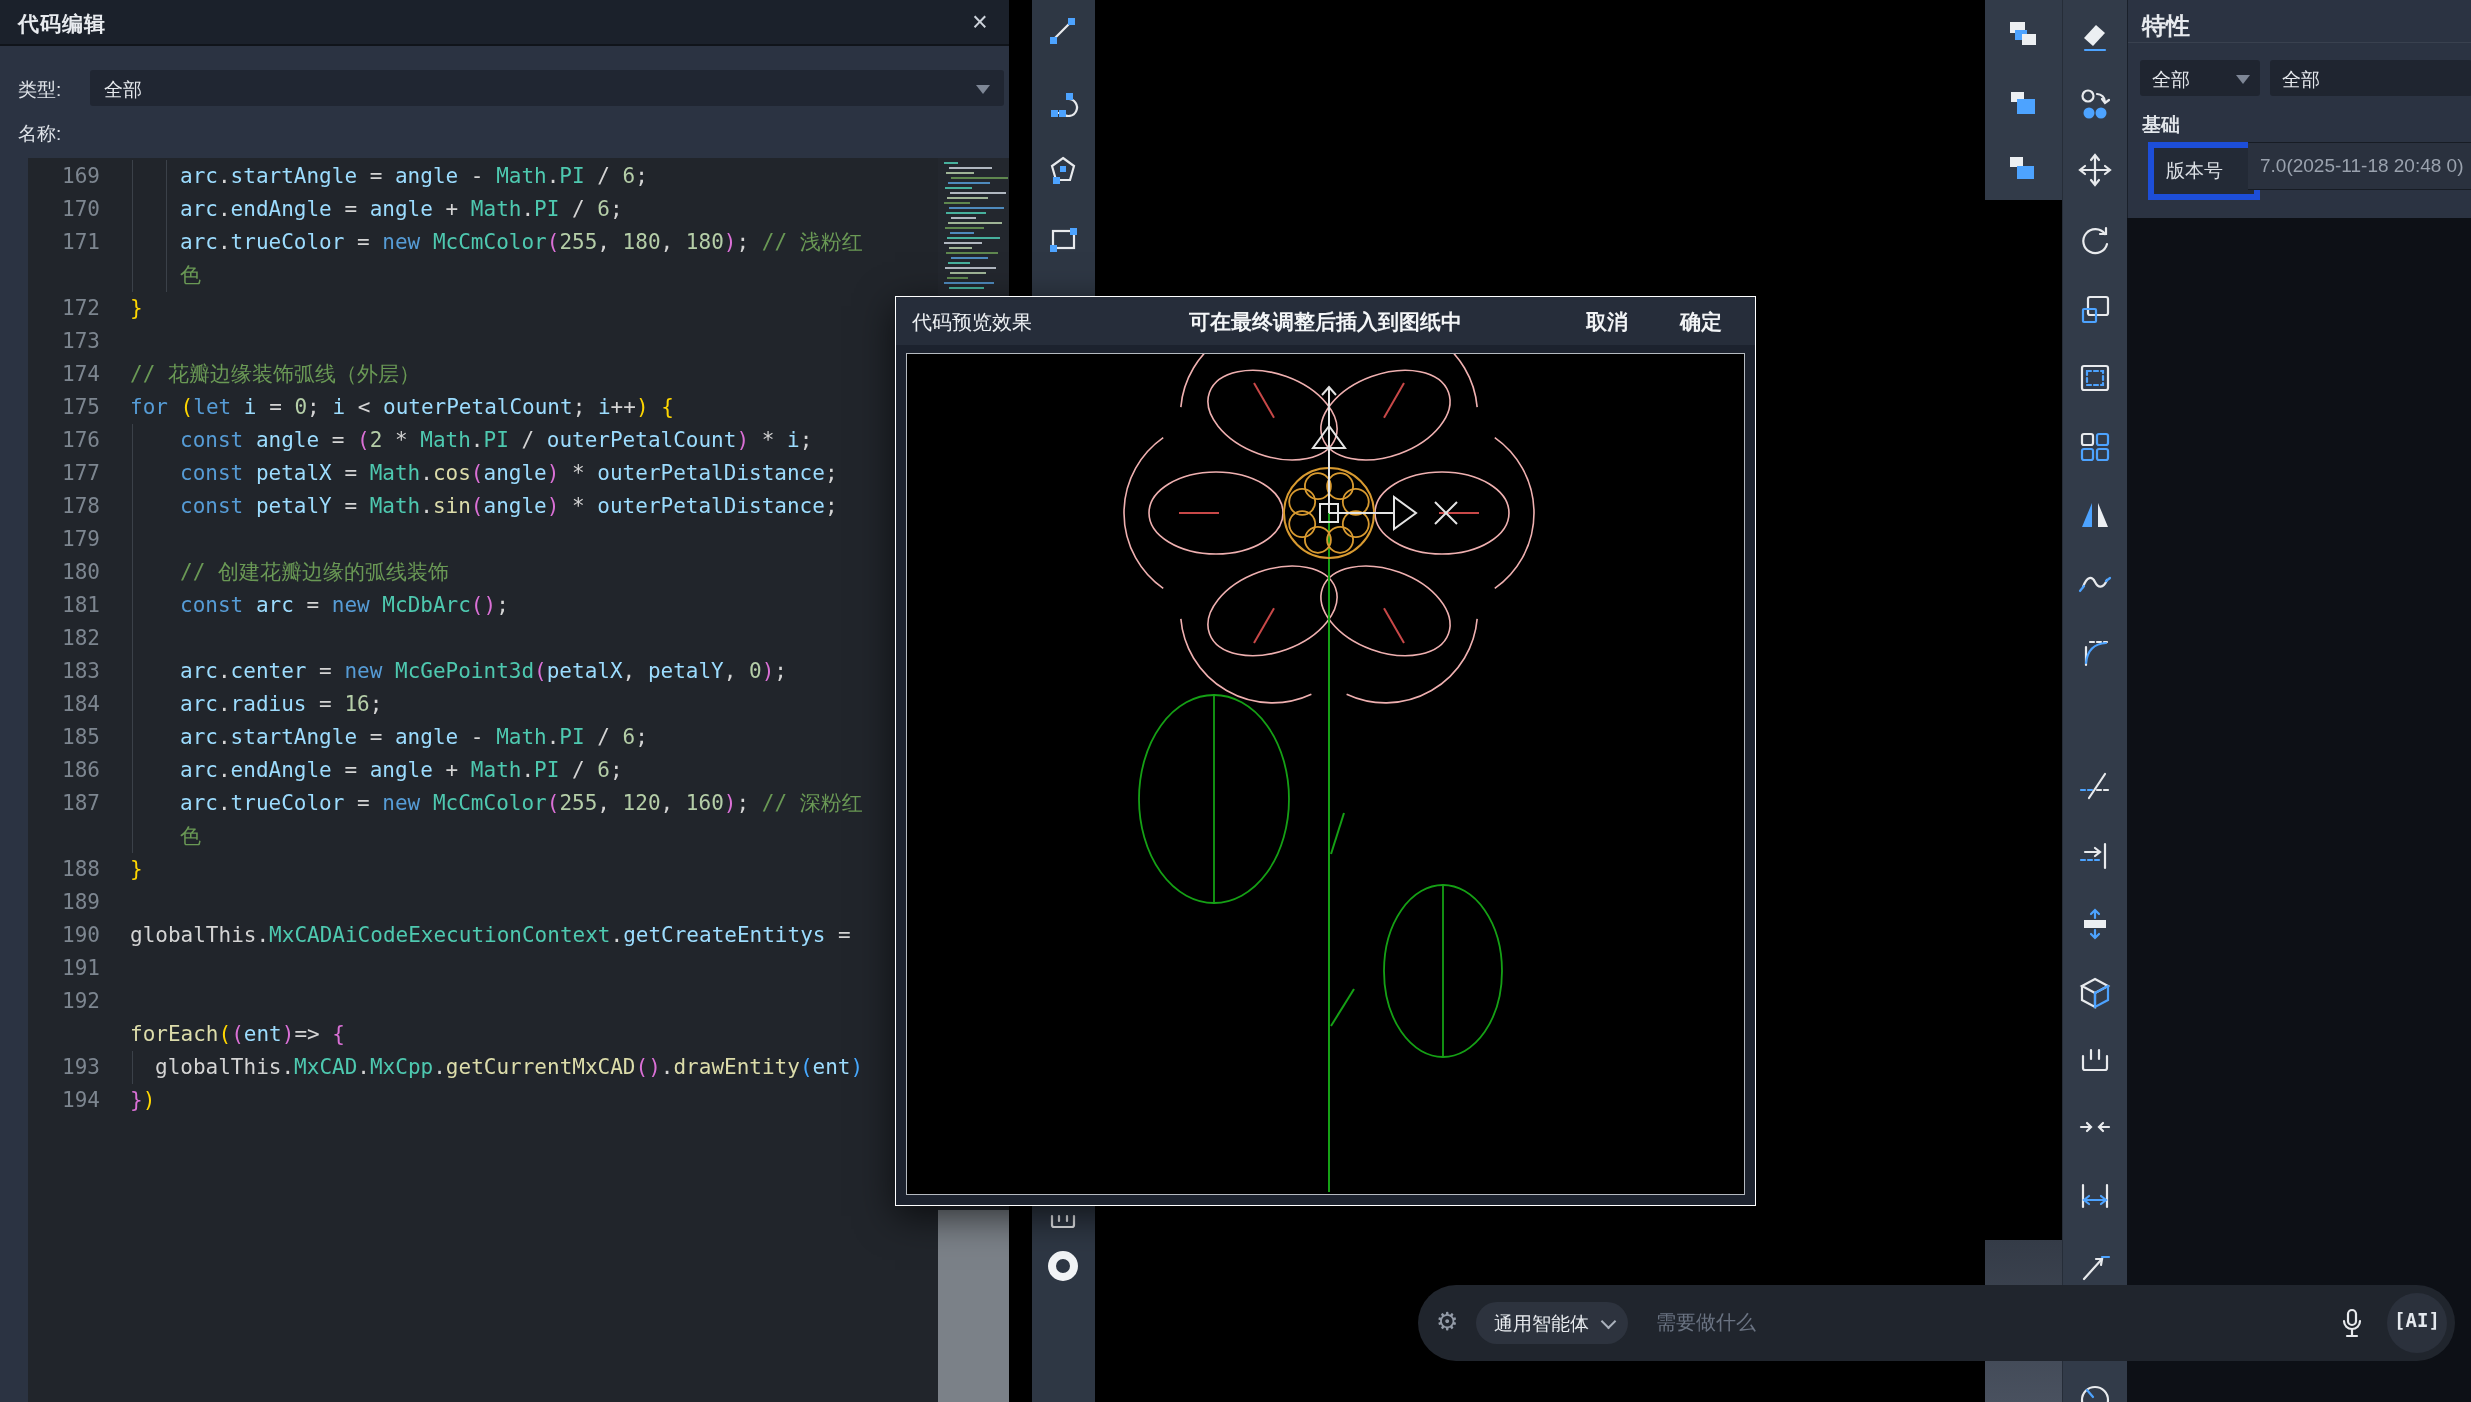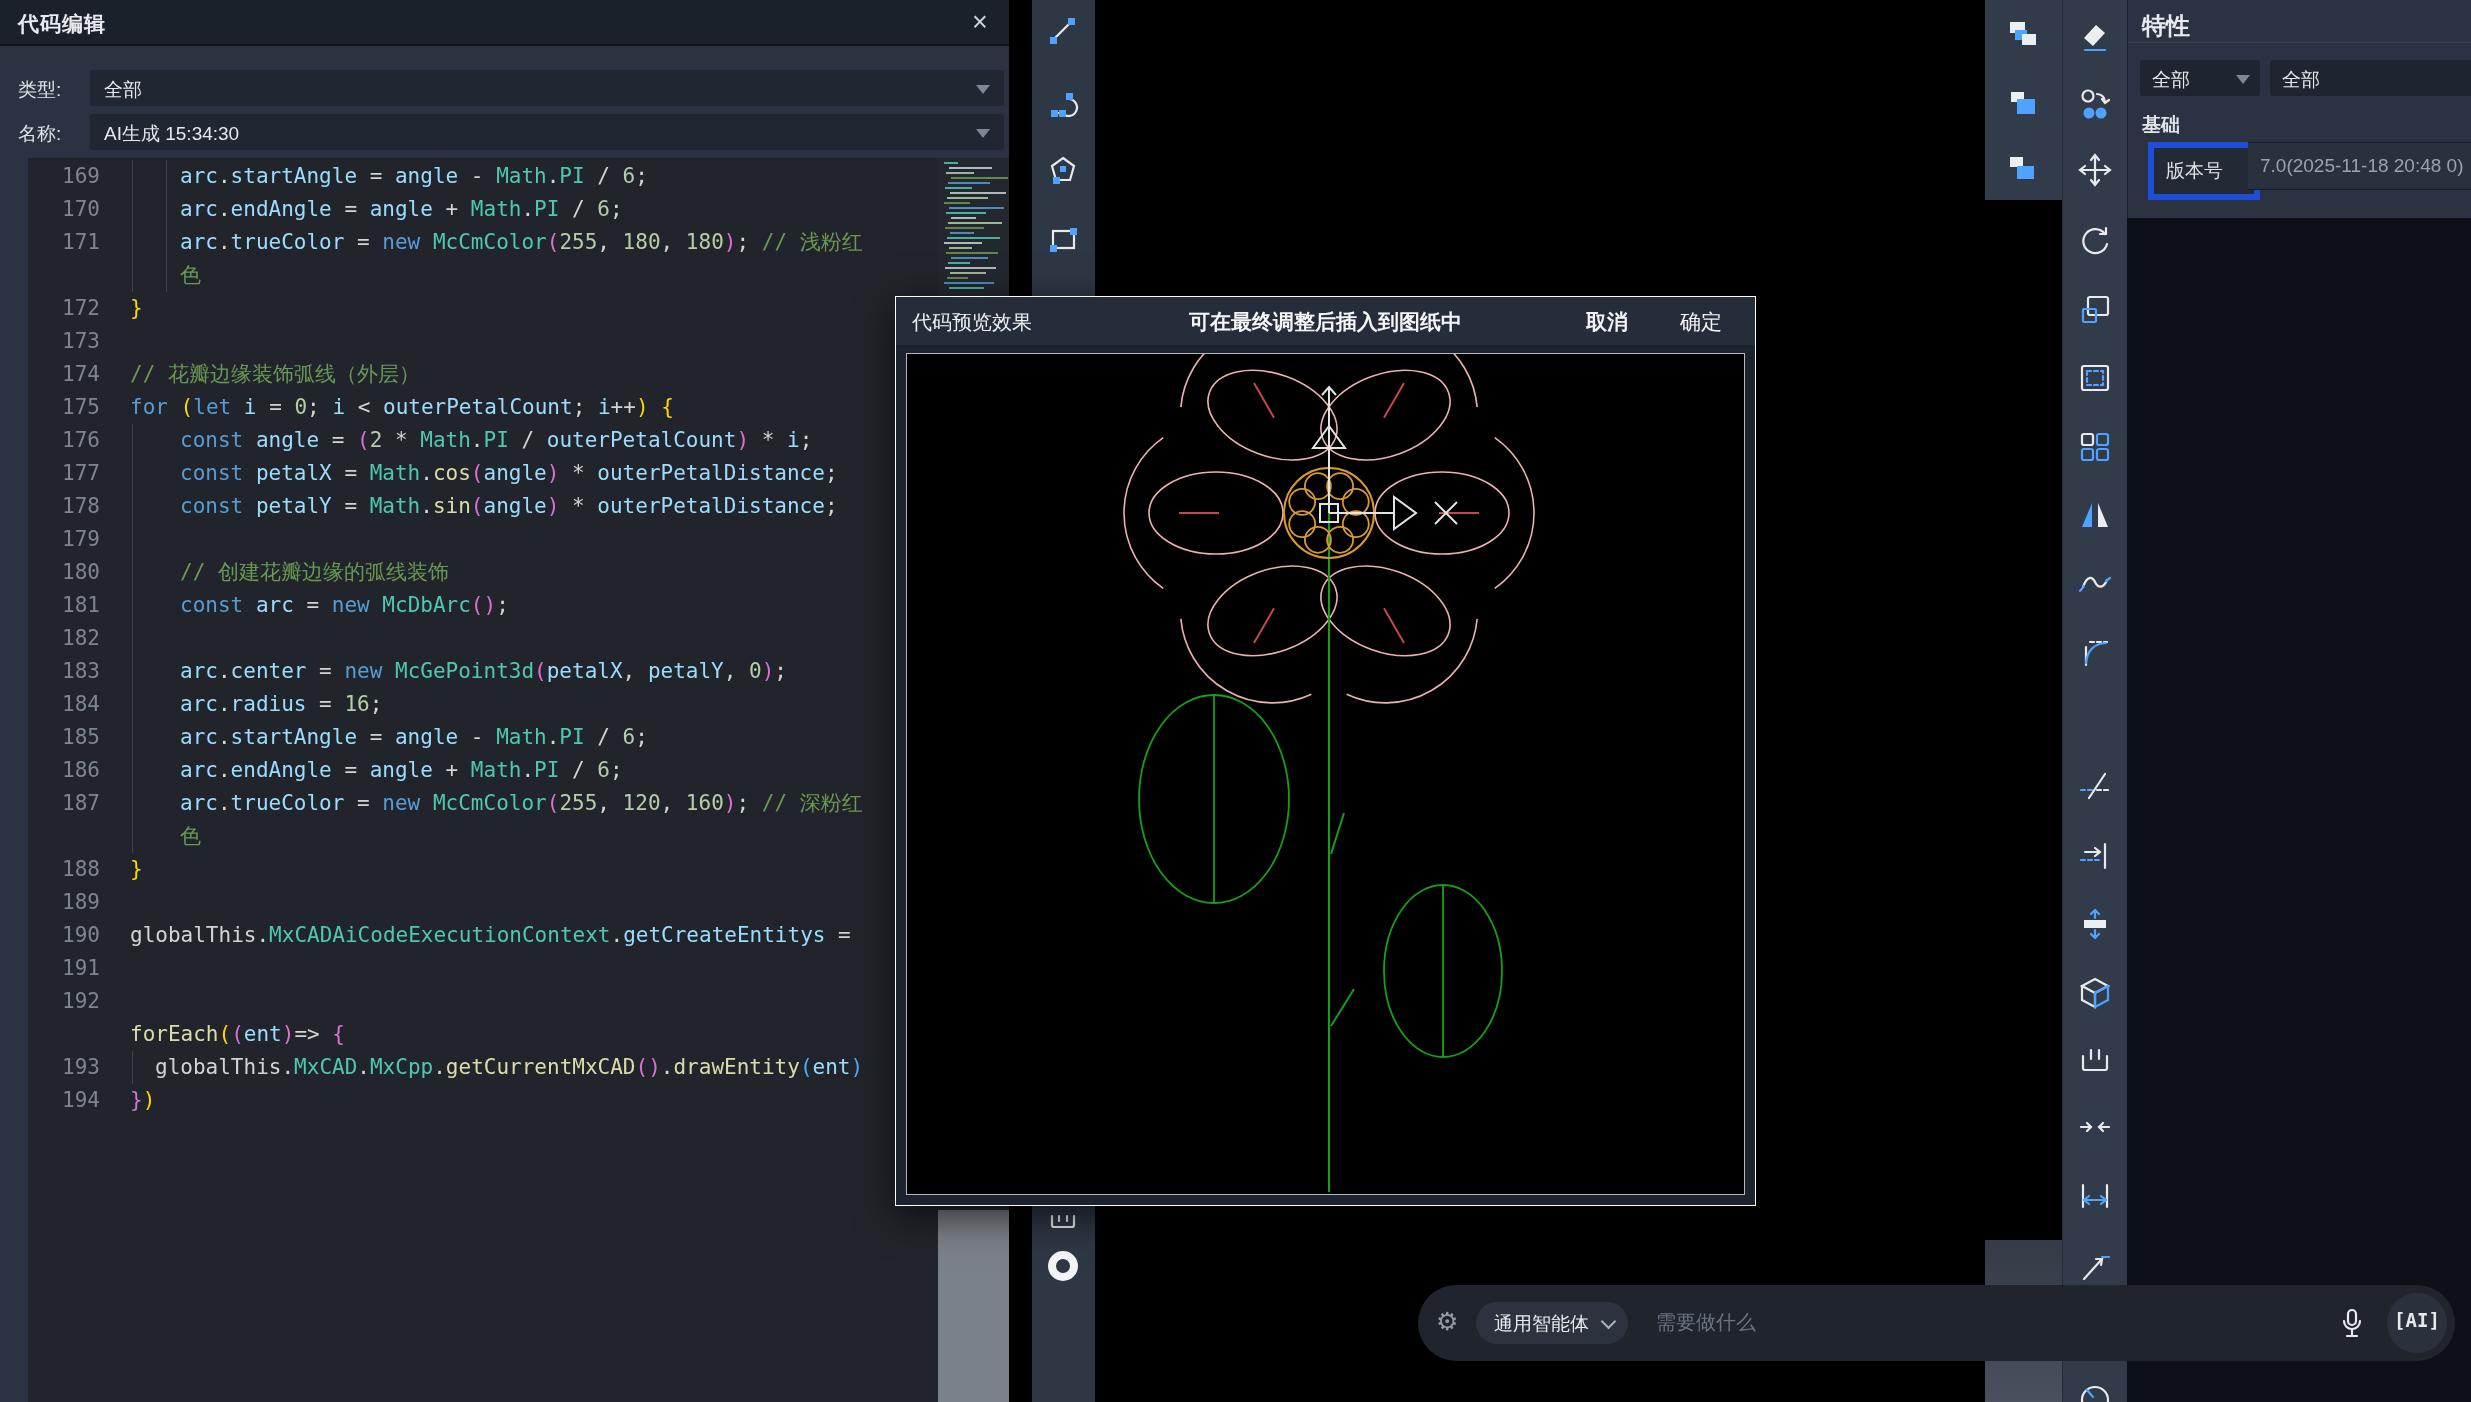--- a/index.html
+++ b/index.html
@@ -30,21 +30,21 @@
   #code-scroll-thumb{left:938px;top:1210px;width:71px;height:192px;background:#7b8188;}
   
   #left-strip{left:1032px;top:0;width:63px;height:1402px;background:#2e3744;}
   .strip-icon{position:absolute;width:36px;height:36px;}
   
   #dialog{left:895px;top:296px;width:859px;height:908px;background:#1c222e;border:1px solid #ffffff;box-shadow:0 10px 36px rgba(0,0,0,.65);}
   #dialog-header{left:0;top:0;width:859px;height:48px;background:#262d3a;}
   #dialog-title{left:16px;top:12px;font-size:20px;color:#eef1f4;}
   #dialog-hint{left:0;top:11px;width:859px;text-align:center;font-size:21px;font-weight:bold;color:#f4f6f8;}
   #dialog-cancel{left:690px;top:11px;font-size:21px;font-weight:bold;color:#f2f4f6;cursor:pointer;}
-  #dialog-confirm{left:784px;top:11px;font-size:21px;font-weight:normal;color:#f2f4f6;cursor:pointer;}
+  #dialog-confirm{left:784px;top:11px;font-size:21px;font-weight:bold;color:#f2f4f6;cursor:pointer;}
   #dialog-body{left:10px;top:56px;width:837px;height:840px;background:#000;border:1px solid #b5bac0;overflow:hidden;}
   
   #mod-block{left:1985px;top:0;width:77px;height:200px;background:#323b49;}
   #right-strip{left:2062px;top:0;width:65px;height:1402px;background:#323b49;border-left:1px solid #262d38;}
   #props{left:2127px;top:0;width:344px;height:218px;background:#2b3342;border-left:1px solid #1a202a;}
   #props-title{left:14px;top:10px;font-size:24px;font-weight:bold;}
   #props-divider{left:0;top:42px;width:344px;height:1px;background:#39414f;}
   .props-box{height:36px;background:#1f2530;border-radius:3px;}
   #props-dd1{left:12px;top:60px;width:120px;}
   #props-dd1 .val,#props-dd2 .val{position:absolute;left:12px;top:7px;font-size:19px;color:#e6e9ed;}
@@ -221,24 +221,20 @@
     <div class="abs" id="code-title">代码编辑</div>
     <div class="abs" id="code-close">×</div>
   </div>
   <div class="abs" id="code-filters">
     <div class="abs filter-label" style="top:31px;">类型:</div>
     <div class="abs filter-select" style="top:24px;">
       <span class="val">全部</span>
       <span class="caret-down"></span>
     </div>
     <div class="abs filter-label" style="top:75px;">名称:</div>
-    <div class="abs filter-select" style="top:68px;">
-      <span class="val">AI生成 15:34:30</span>
-      <span class="caret-down"></span>
-    </div>
   </div>
   <div class="abs" id="code-area">
     <div id="code-lines" style="position:absolute;left:0;top:2px;width:940px;">
         <div class="code-row"><span class="gutter">169</span><span class="guide" style="left: 132px;"></span><span class="guide" style="left: 166px;"></span><span class="ctext" style="left: 180px;"><span class="tok-v">arc</span><span class="tok-p">.</span><span class="tok-v">startAngle</span><span class="tok-p"> = </span><span class="tok-v">angle</span><span class="tok-p"> - </span><span class="tok-t">Math</span><span class="tok-p">.</span><span class="tok-t">PI</span><span class="tok-p"> / </span><span class="tok-n">6</span><span class="tok-p">;</span></span></div>
         <div class="code-row"><span class="gutter">170</span><span class="guide" style="left: 132px;"></span><span class="guide" style="left: 166px;"></span><span class="ctext" style="left: 180px;"><span class="tok-v">arc</span><span class="tok-p">.</span><span class="tok-v">endAngle</span><span class="tok-p"> = </span><span class="tok-v">angle</span><span class="tok-p"> + </span><span class="tok-t">Math</span><span class="tok-p">.</span><span class="tok-t">PI</span><span class="tok-p"> / </span><span class="tok-n">6</span><span class="tok-p">;</span></span></div>
         <div class="code-row"><span class="gutter">171</span><span class="guide" style="left: 132px;"></span><span class="guide" style="left: 166px;"></span><span class="ctext" style="left: 180px;"><span class="tok-v">arc</span><span class="tok-p">.</span><span class="tok-v">trueColor</span><span class="tok-p"> = </span><span class="tok-k">new</span><span class="tok-p"> </span><span class="tok-t">McCmColor</span><span class="tok-m">(</span><span class="tok-n">255</span><span class="tok-p">, </span><span class="tok-n">180</span><span class="tok-p">, </span><span class="tok-n">180</span><span class="tok-m">)</span><span class="tok-p">; </span><span class="tok-c">// 浅粉红</span></span></div>
         <div class="code-row"><span class="gutter"></span><span class="guide" style="left: 132px;"></span><span class="guide" style="left: 166px;"></span><span class="ctext" style="left: 180px;"><span class="tok-c">色</span></span></div>
         <div class="code-row"><span class="gutter">172</span><span class="ctext" style="left: 130px;"><span class="tok-y">}</span></span></div>
         <div class="code-row"><span class="gutter">173</span><span class="ctext" style="left: 130px;"></span></div>
         <div class="code-row"><span class="gutter">174</span><span class="ctext" style="left: 130px;"><span class="tok-c">// 花瓣边缘装饰弧线（外层）</span></span></div>

